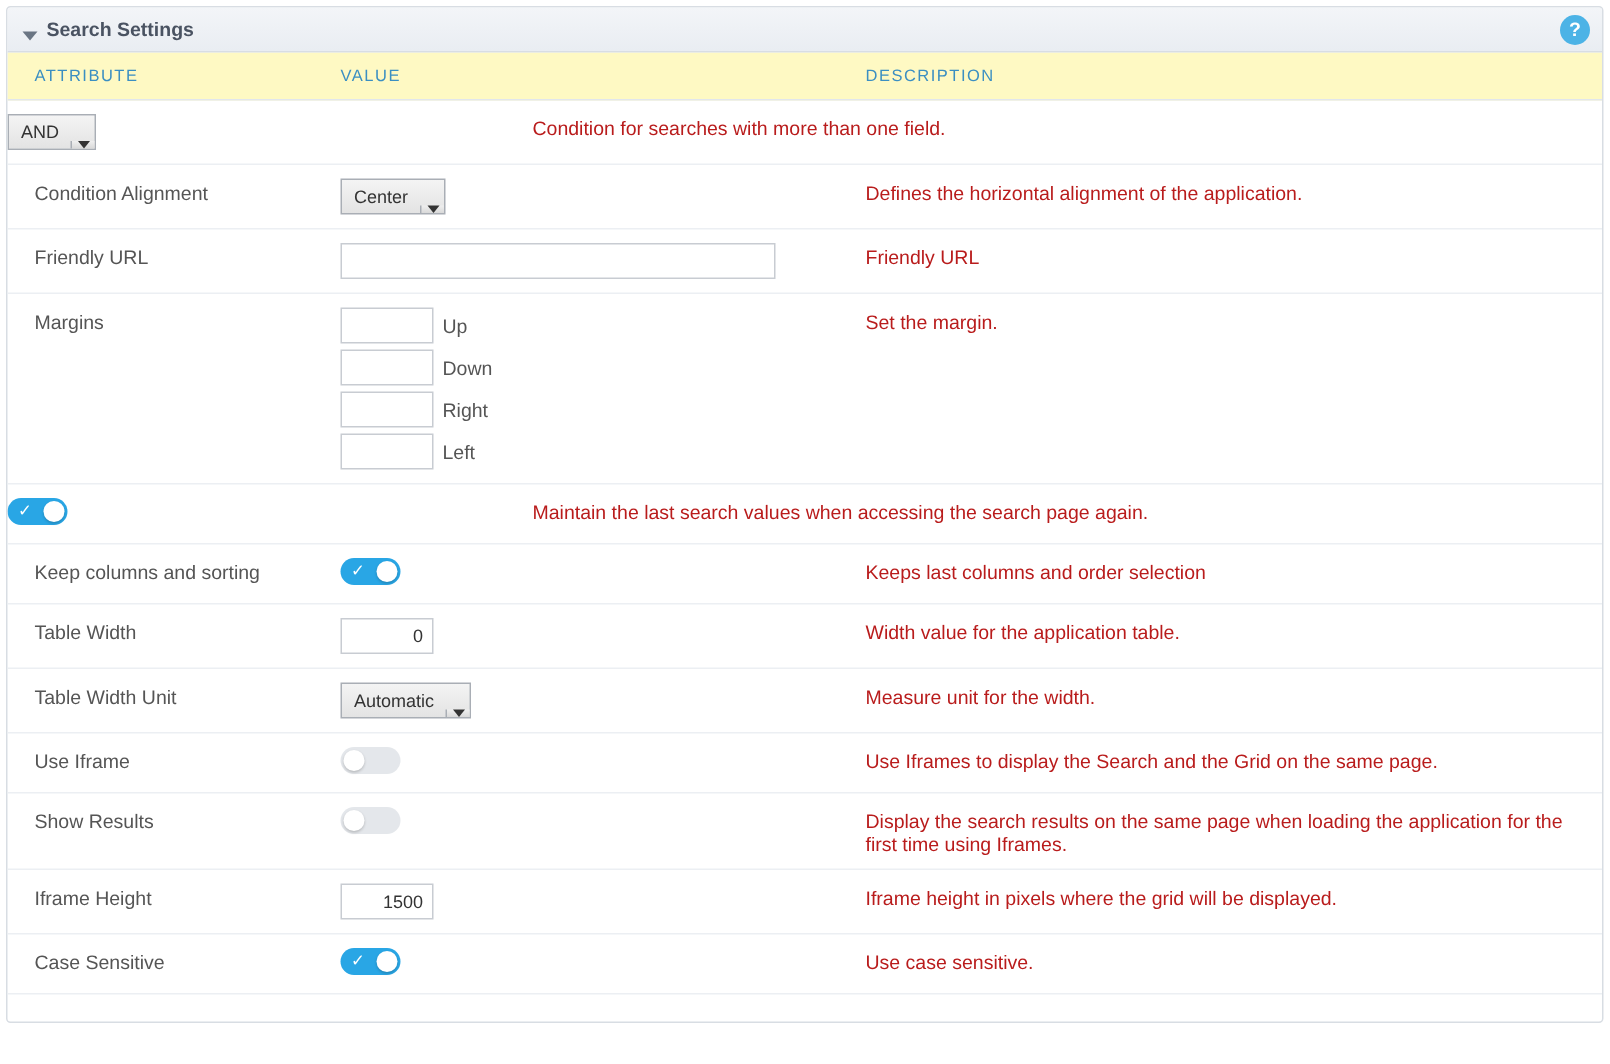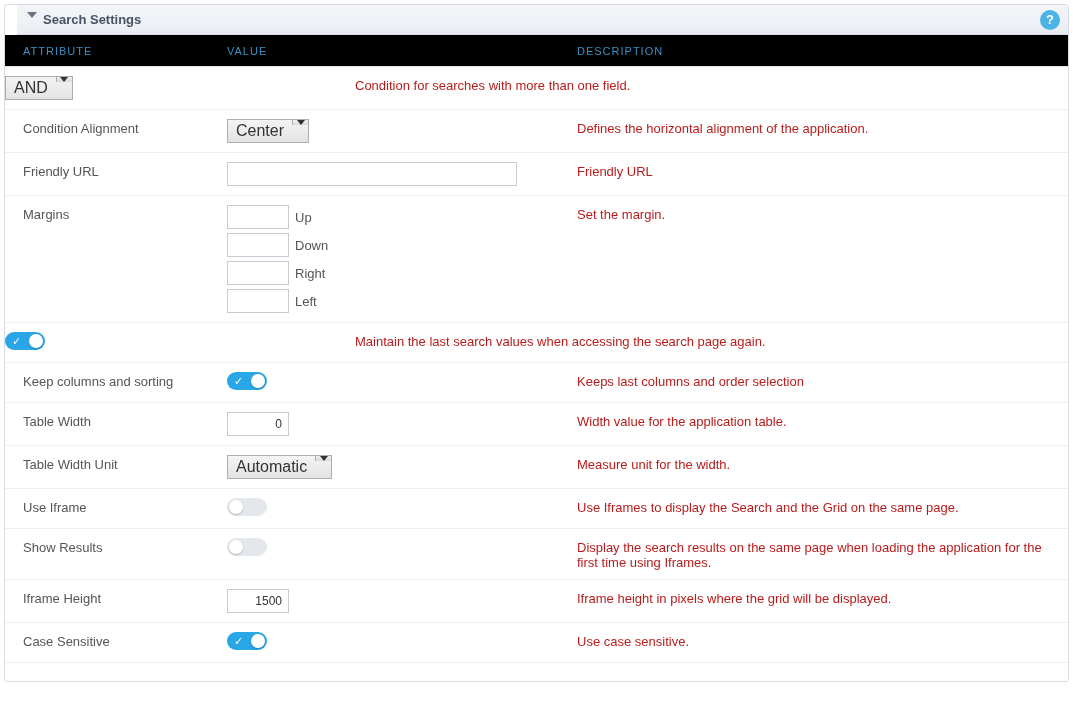--- a/index.html
+++ b/index.html
@@ -15,23 +15,22 @@
     border: 1px solid #d8dde3;
     border-radius: 3px;
     margin: 4px;
     overflow: hidden;
   }
   .panel-header {
     background: linear-gradient(#f3f5f8, #e9edf2);
     border-bottom: 1px solid #d8dde3;
     padding: 7px 10px;
     display: flex;
-    align-items: flex-start;
+    align-items: flex-end;
     position: relative;
-    margin-left: 12px;
   }
   .panel-header .collapse-icon {
     width: 0;
     height: 0;
     border-left: 5px solid transparent;
     border-right: 5px solid transparent;
     border-bottom: 6px solid #6a7583;
     transform: rotate(180deg);
     margin-right: 6px;
     display:inline-block;
@@ -50,21 +49,21 @@
     border-radius: 50%;
     background: #4cb3e6;
     color: #fff;
     text-align: center;
     font-size: 13px;
     line-height: 20px;
     font-weight: bold;
   }
   .table-head {
     display: flex;
-    background: #000000;
+    background: #fef9c3;
     border-bottom: 1px solid #e1e6ec;
     padding: 10px 0 9px 0;
     font-size: 11px;
     letter-spacing: 1px;
     color: #3b8fc2;
   }
   .col-attr { width: 222px; padding-left: 18px; }
   .col-val  { width: 350px; }
   .col-desc { flex: 1; padding-right: 18px; }
   .row {
@@ -85,24 +84,24 @@
   }
   .row .desc {
     flex: 1;
     padding-right: 18px;
     padding-top: 2px;
     color: #b91c1c;
   }
   
   .select {
     display: inline-flex;
-    align-items: flex-start;
+    align-items: flex-end;
     border: 1px solid #a9aeb5;
     background: linear-gradient(#f4f4f4,#e3e3e3);
-    font-size: 16px;
+    font-size: 12px;
     height: 24px;
   }
   .select .sel-label {
     padding: 0 8px;
     line-height: 22px;
     color: #333;
   }
   .select .sel-btn {
     width: 16px;
     border-left: 1px solid #a9aeb5;

